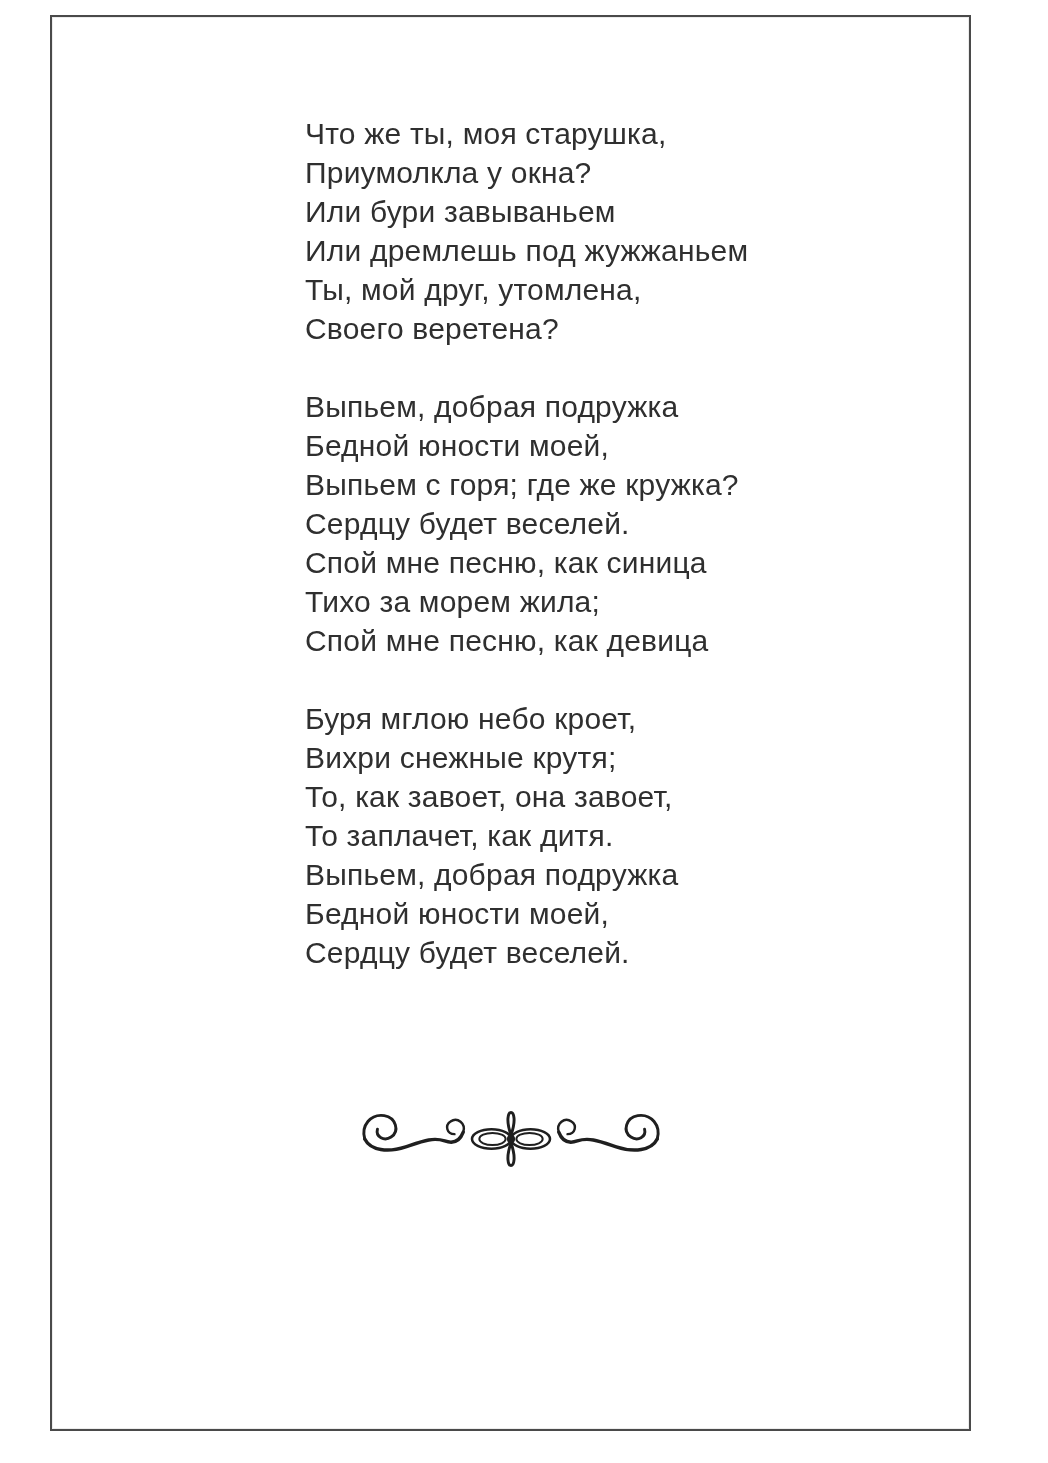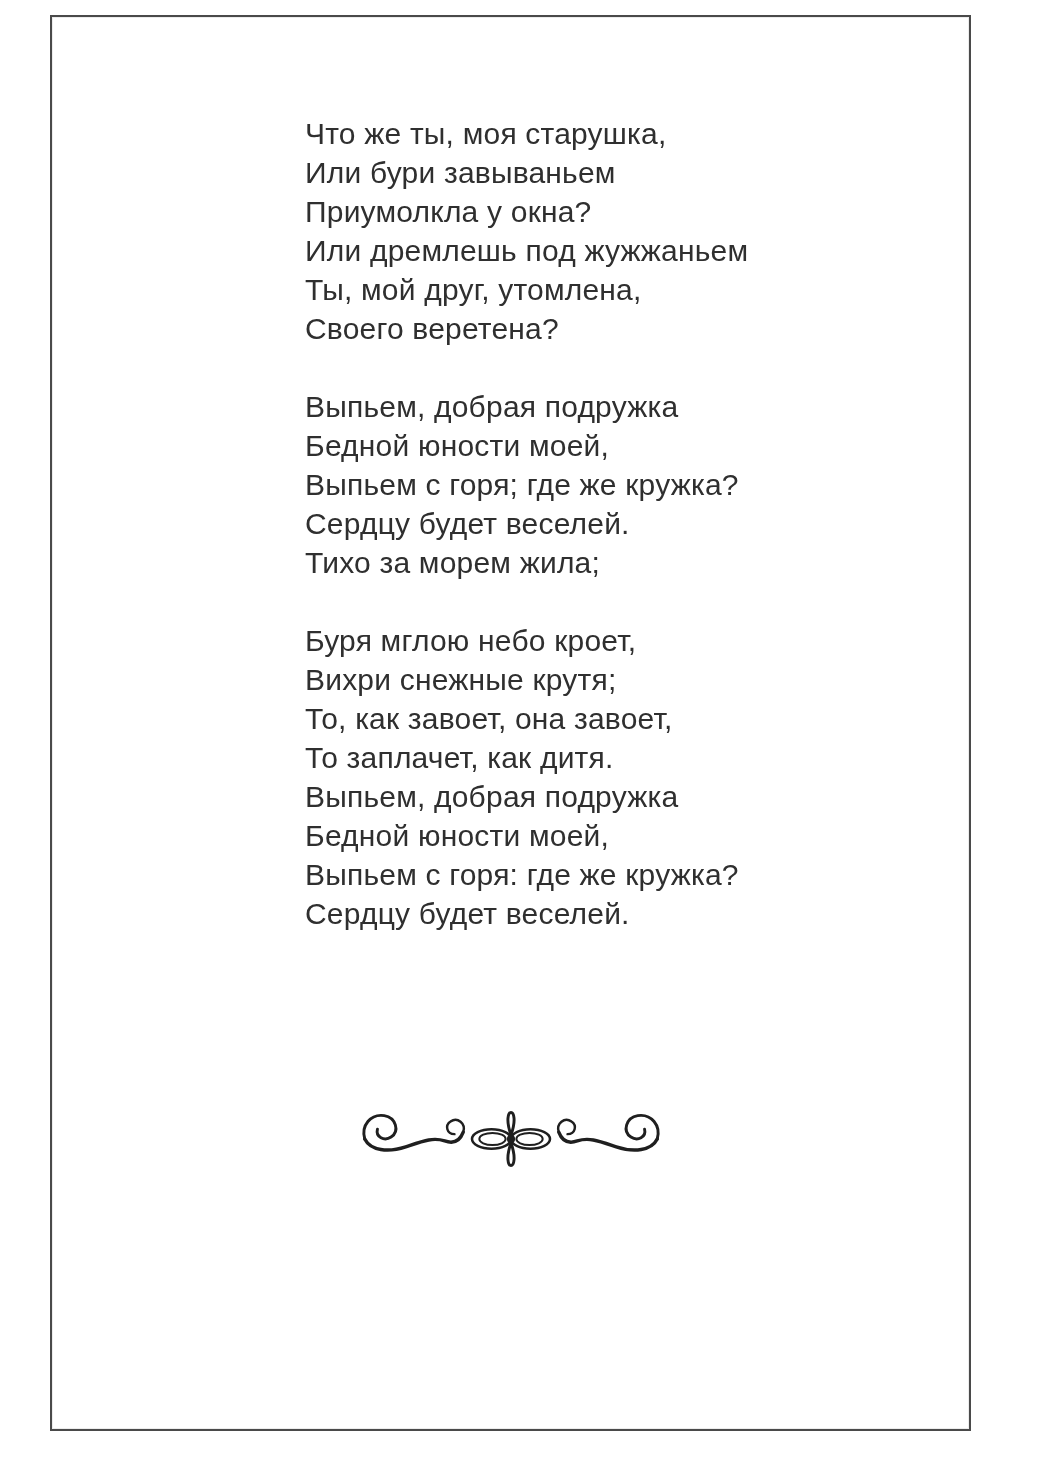--- a/index.html
+++ b/index.html
@@ -56,41 +56,42 @@
 </style>
 </head>
 <body>
 
 <div class="canvas">
   <div class="page">
 
     <div class="poem">
       <div class="stanza">
           <div class="line">Что же ты, моя старушка,</div>
+          <div class="line">Приумолкла у окна?</div>
           <div class="line">Или бури завываньем</div>
-          <div class="line">Приумолкла у окна?</div>
           <div class="line">Или дремлешь под жужжаньем</div>
           <div class="line">Ты, мой друг, утомлена,</div>
           <div class="line">Своего веретена?</div>
         </div>
       <div class="stanza">
           <div class="line">Выпьем, добрая подружка</div>
           <div class="line">Бедной юности моей,</div>
           <div class="line">Выпьем с горя; где же кружка?</div>
           <div class="line">Сердцу будет веселей.</div>
+          <div class="line">Спой мне песню, как синица</div>
           <div class="line">Тихо за морем жила;</div>
+          <div class="line">Спой мне песню, как девица</div>
         </div>
       <div class="stanza">
           <div class="line">Буря мглою небо кроет,</div>
           <div class="line">Вихри снежные крутя;</div>
           <div class="line">То, как завоет, она завоет,</div>
           <div class="line">То заплачет, как дитя.</div>
           <div class="line">Выпьем, добрая подружка</div>
           <div class="line">Бедной юности моей,</div>
-          <div class="line">Выпьем с горя: где же кружка?</div>
           <div class="line">Сердцу будет веселей.</div>
         </div>
     </div>
 
     <div class="ornament">
       <svg viewBox="0 0 320 80" xmlns="http://www.w3.org/2000/svg" fill="none" stroke="#1f1f1f" stroke-linecap="round">
         <g id="left-swirl">
 
           <path stroke-width="3" d="M10,40 C6,26 16,14 30,16 C42,18 46,32 37,38 C30,42.5 21,38 23,30"></path>
 

